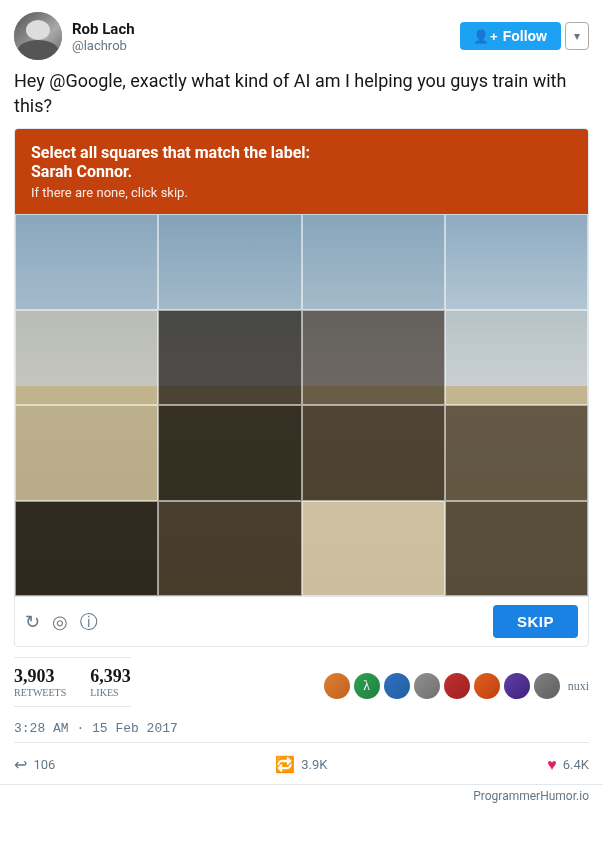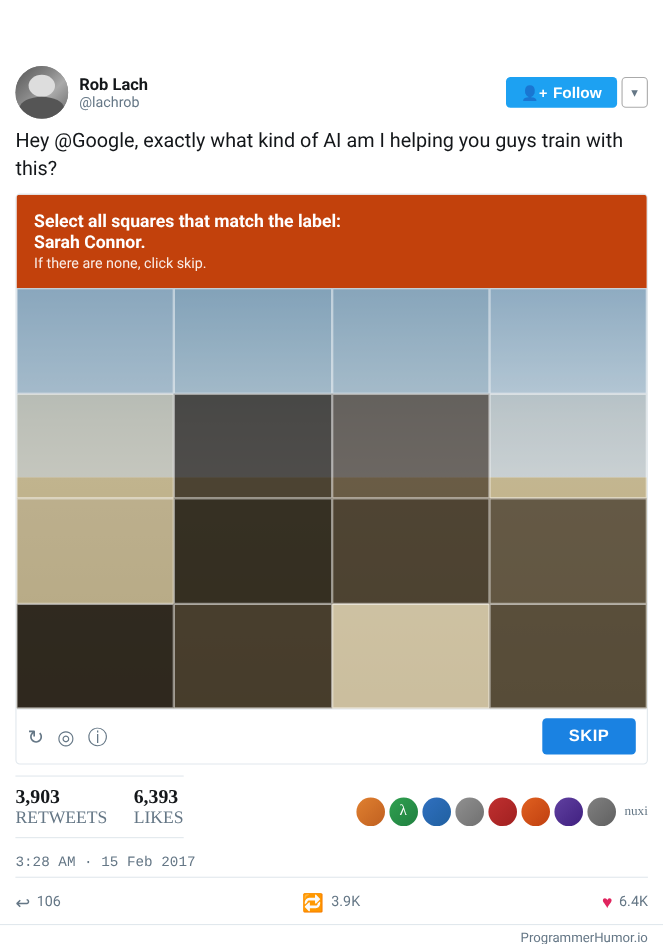--- a/index.html
+++ b/index.html
@@ -14,21 +14,20 @@
 
     .tweet-container {
       padding: 12px 14px 0 14px;
       border-bottom: 1px solid #e1e8ed;
     }
 
     .tweet-header {
       display: flex;
       align-items: center;
       margin-bottom: 8px;
-      margin-top: 48px;
     }
 
     .avatar {
       width: 48px;
       height: 48px;
       border-radius: 50%;
       background: #888;
       overflow: hidden;
       flex-shrink: 0;
       margin-right: 10px;
@@ -187,21 +186,21 @@
       display: flex;
       flex-direction: column;
     }
 
     .stat-number {
       font-weight: bold;
       font-size: 18px;
     }
 
     .stat-label {
-      font-size: 16px;
+      font-size: 10px;
       color: #657786;
       text-transform: uppercase;
     }
 
     .avatars-row {
       display: flex;
       align-items: center;
       gap: 4px;
       margin-left: auto;
     }

